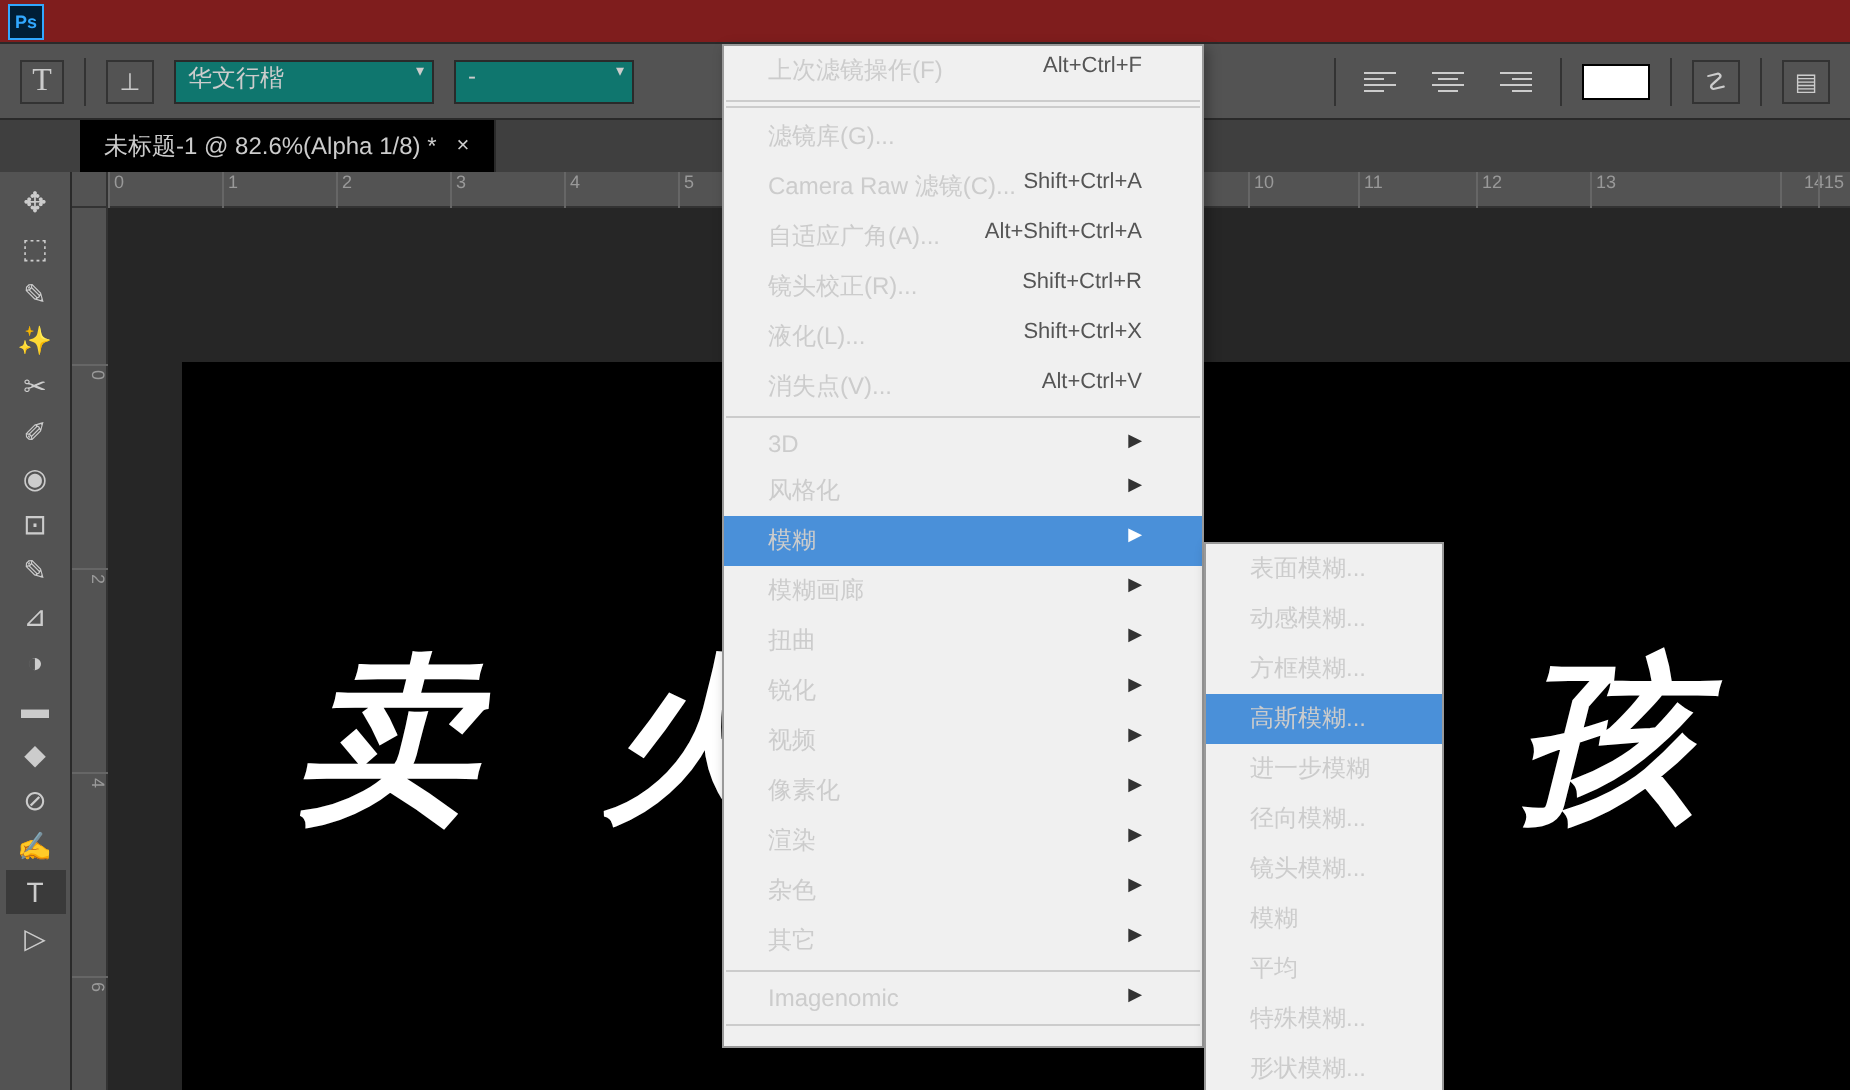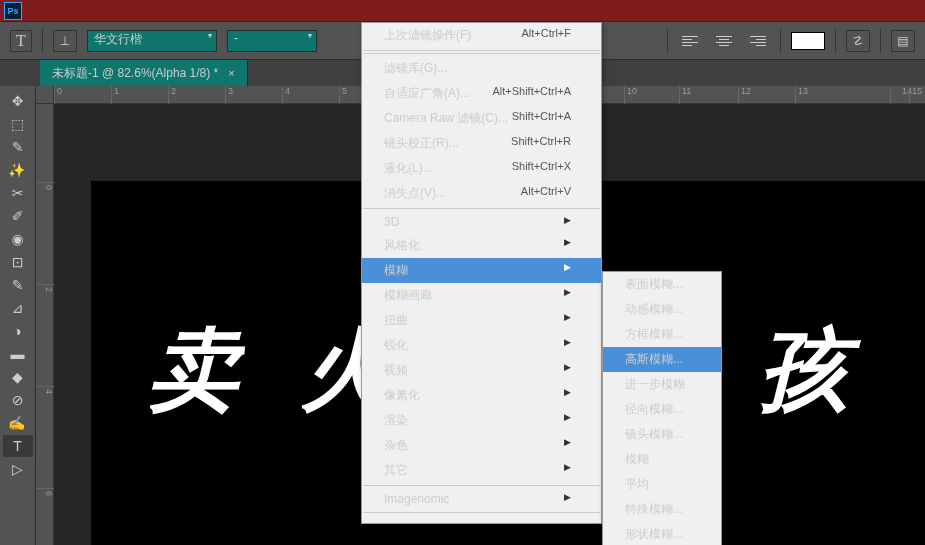--- a/index.html
+++ b/index.html
@@ -12,21 +12,21 @@
 .toolbar{background:#535353;height:38px;display:flex;align-items:center;padding:0 10px;border-bottom:1px solid #2a2a2a;gap:10px}
 .tool-t{width:22px;height:22px;display:flex;align-items:center;justify-content:center;font-family:Georgia,serif;font-size:16px;color:#ccc;border:1px solid #333}
 .sep{width:1px;height:24px;background:#333}
 .font-select{background:#0f766e;border:1px solid #2a2a2a;height:22px;min-width:130px;display:flex;align-items:flex-start;padding:0 6px;position:relative}
 .font-select .arrow{position:absolute;right:4px;font-size:8px}
 .align-btn{width:24px;height:20px;display:flex;flex-direction:column;justify-content:center;gap:2px;padding:0 4px}
 .align-btn span{height:1px;background:#ccc}
 .color-swatch{width:34px;height:18px;background:#fff;border:1px solid #000}
 .icon-btn{width:24px;height:22px;border:1px solid #333;display:flex;align-items:center;justify-content:center}
 .tabbar{background:#3f3f3f;height:26px;display:flex;align-items:stretch;padding-left:40px}
-.tab{background:#0f766e;padding:0 12px;display:flex;align-items:center;border-right:1px solid #2a2a2a}
+.tab{background:#000000;padding:0 12px;display:flex;align-items:center;border-right:1px solid #2a2a2a}
 .tab .close{margin-left:10px;font-size:11px}
 .main{display:flex;height:calc(545px - 22px - 38px - 26px)}
 .toolbox{width:36px;background:#535353;border-right:1px solid #2a2a2a;display:flex;flex-direction:column;align-items:center;padding-top:4px;gap:1px}
 .tbx{width:30px;height:22px;display:flex;align-items:center;justify-content:center;font-size:14px;cursor:default}
 .tbx.sel{background:#3a3a3a}
 .canvas-area{flex:1;background:#262626;position:relative;overflow:hidden}
 .ruler-h{position:absolute;top:0;left:18px;right:0;height:18px;background:#535353;border-bottom:1px solid #333;display:flex}
 .ruler-h .tick{position:absolute;top:0;font-size:9px;color:#999;border-left:1px solid #666;height:18px;padding-left:2px}
 .ruler-v{position:absolute;top:18px;left:0;width:18px;bottom:0;background:#535353;border-right:1px solid #333}
 .ruler-v .tick{position:absolute;left:0;font-size:9px;color:#999;border-top:1px solid #666;width:18px;writing-mode:vertical-rl;padding-top:2px}
@@ -155,28 +155,28 @@
 <div class="dropdown dd1" id="dd1">
     <div class="dd-item">
       <span>上次滤镜操作(F)</span>
       <span class="sc">Alt+Ctrl+F</span>
     </div>
     <div class="dd-sep"></div>
     <div class="dd-sep"></div>
     <div class="dd-item">
       <span>滤镜库(G)...</span>
     </div>
+    <div class="dd-item">
+      <span>Camera Raw 滤镜(C)...</span>
+      <span class="sc">Shift+Ctrl+A</span>
+    </div>
     <div class="dd-item disabled">
       <span>自适应广角(A)...</span>
       <span class="sc">Alt+Shift+Ctrl+A</span>
     </div>
-    <div class="dd-item">
-      <span>Camera Raw 滤镜(C)...</span>
-      <span class="sc">Shift+Ctrl+A</span>
-    </div>
     <div class="dd-item disabled">
       <span>镜头校正(R)...</span>
       <span class="sc">Shift+Ctrl+R</span>
     </div>
     <div class="dd-item">
       <span>液化(L)...</span>
       <span class="sc">Shift+Ctrl+X</span>
     </div>
     <div class="dd-item disabled">
       <span>消失点(V)...</span>

